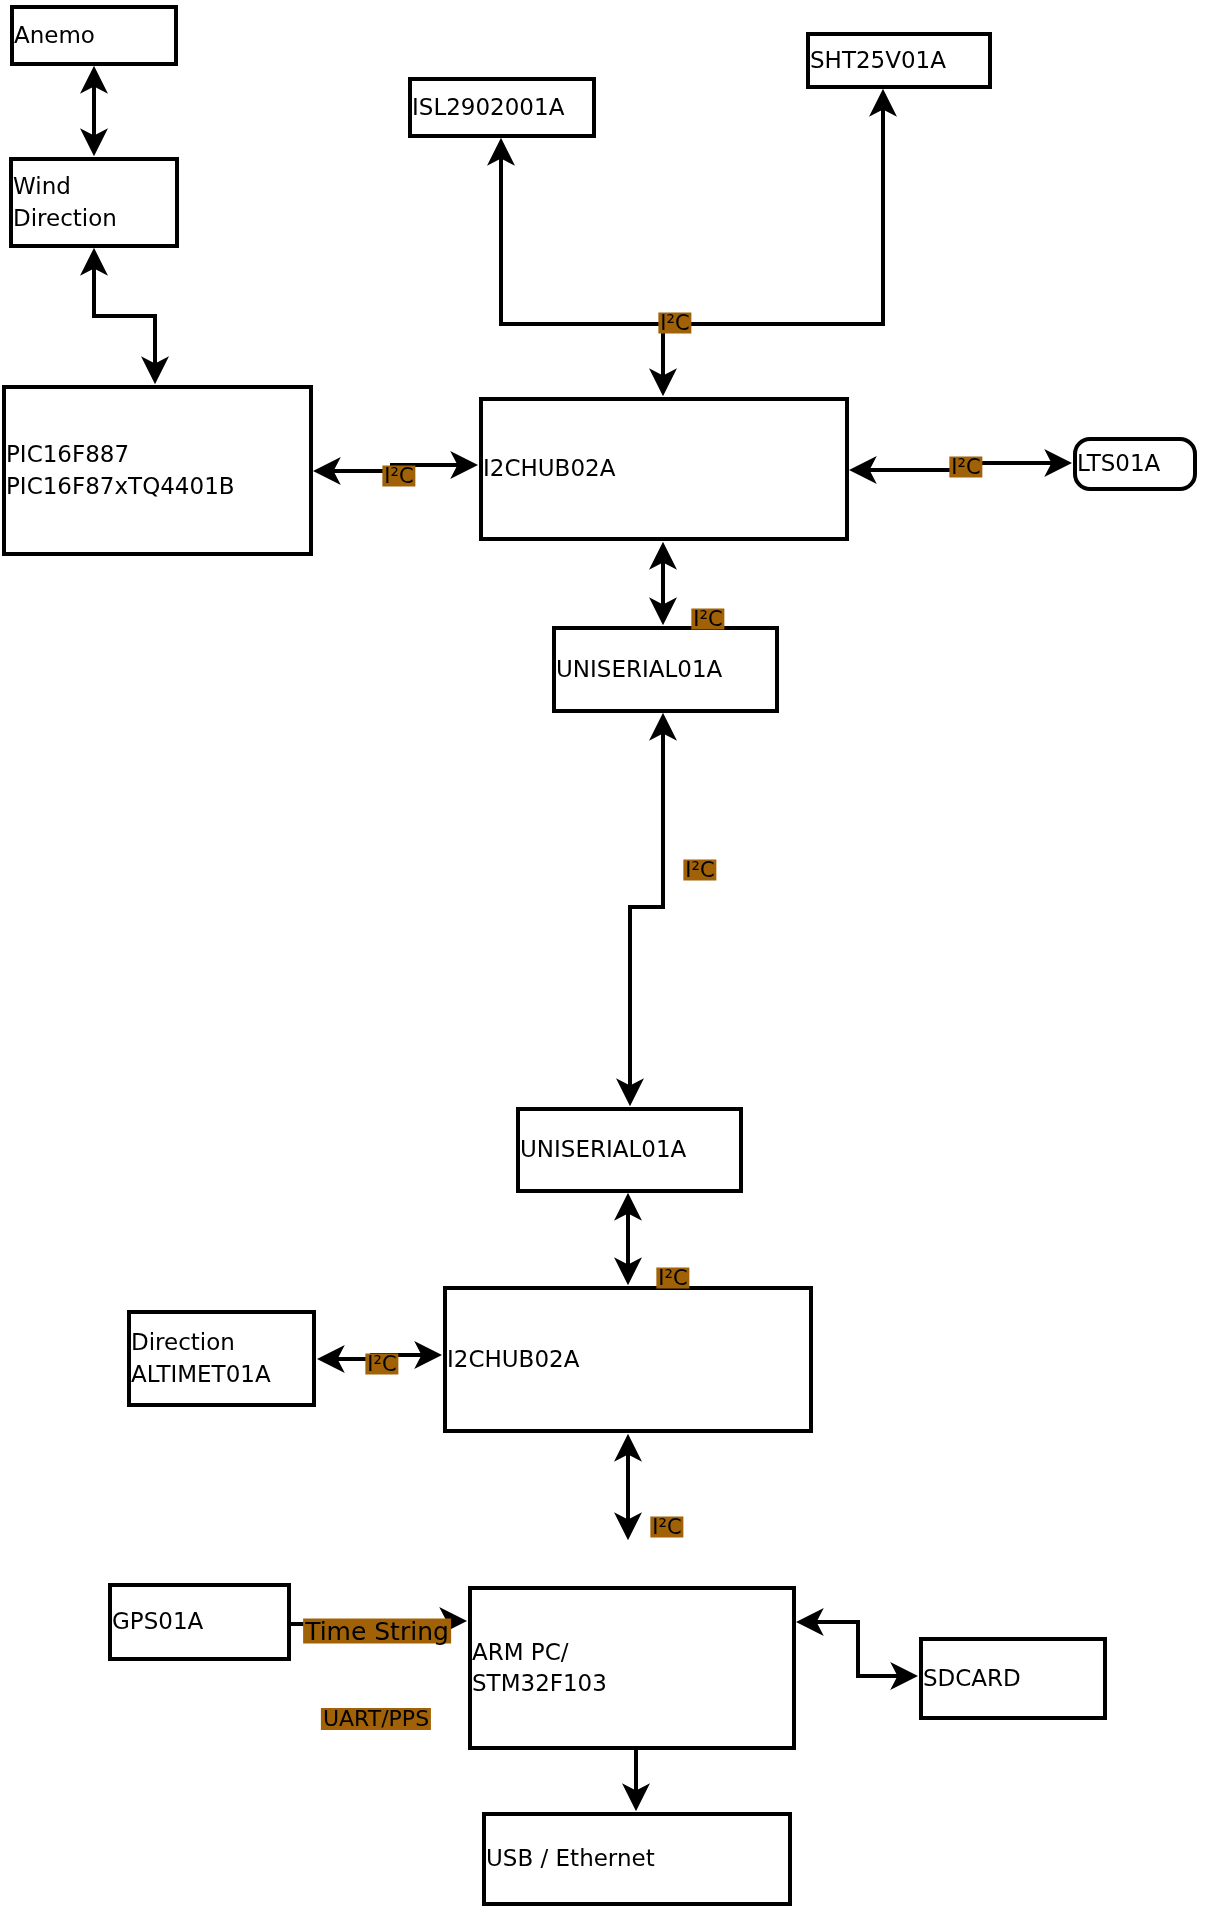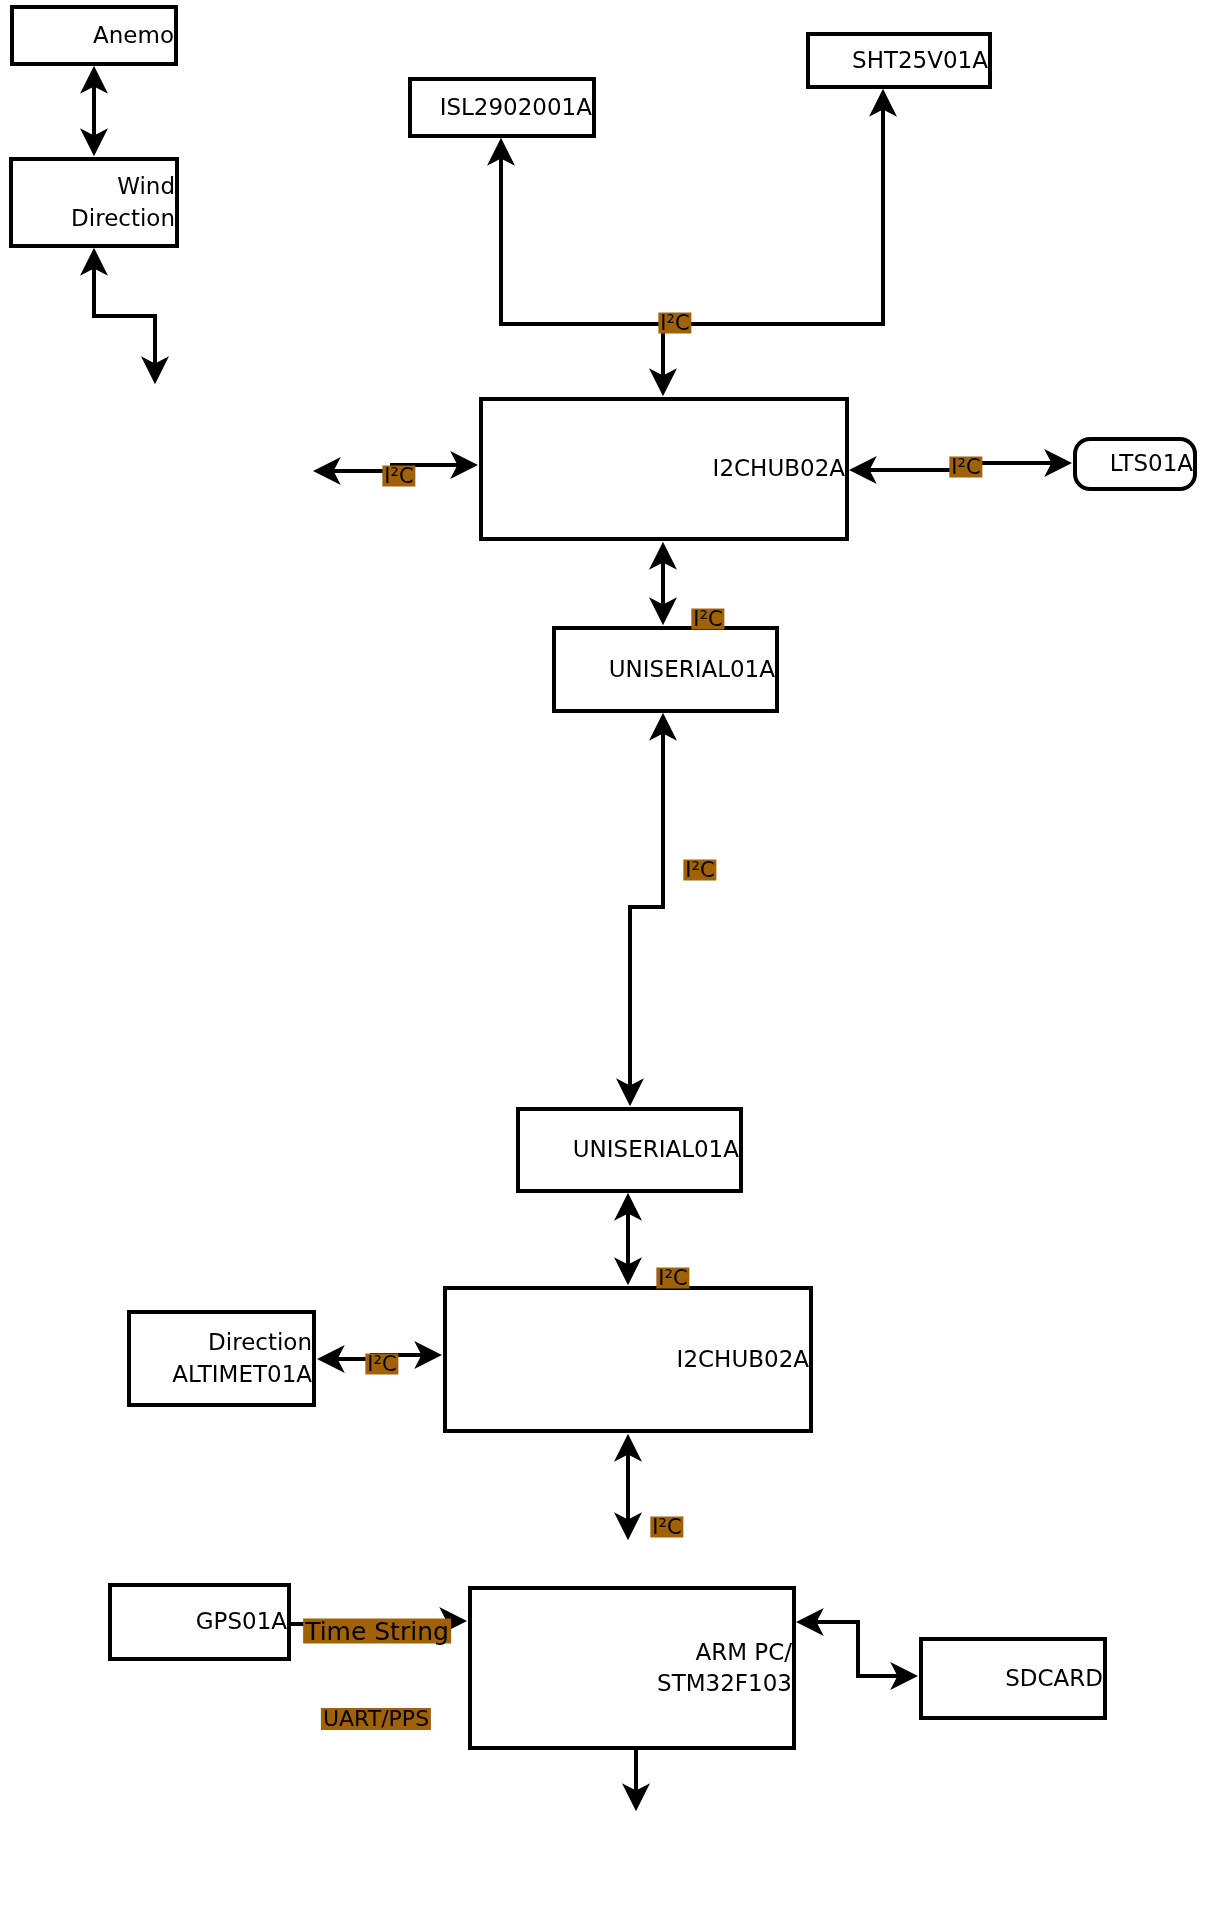--- a/index.html
+++ b/index.html
@@ -4,21 +4,21 @@
 <title>Diagram</title>
 <style>
   html,body{margin:0;padding:0;background:#ffffff;}
   .canvas{
     position:relative;width:1214px;height:1908px;background:#ffffff;
     font-family:"DejaVu Sans",sans-serif;color:#000;overflow:hidden;
   }
   .wires{position:absolute;left:0;top:0;}
   .node{
     position:absolute;box-sizing:border-box;border:4px solid #000;background:#fff;
-    display:flex;flex-direction:column;align-items:flex-end;justify-content:center;
+    display:flex;flex-direction:column;align-items:flex-start;justify-content:center;
     text-align:center;font-size:23px;line-height:1.35;white-space:nowrap;
   }
   .elabel{
     position:absolute;transform:translate(-50%,-50%);
     font-size:21px;line-height:1;white-space:nowrap;background:#a16207;padding:0 2px;margin-top:35px;
   }
 </style>
 </head>
 <body>
 
@@ -58,20 +58,24 @@
   </div>
 
   <div class="node" style="left:408px;top:77px;width:188px;height:61px;">
     <span>ISL2902001A</span>
   </div>
 
   <div class="node" style="left:790px;top:32px;width:186px;height:57px;margin-left:16px;">
     <span>SHT25V01A</span>
   </div>
 
+  <div class="node" style="left:2px;top:385px;width:311px;height:171px;">
+    <span>PIC16F887</span>
+    <span>PIC16F87xTQ4401B</span>
+  </div>
 
   <div class="node" style="left:479px;top:397px;width:370px;height:144px;">
     <span>I2CHUB02A</span>
   </div>
 
   <div class="node" style="left:1073px;top:437px;width:124px;height:54px;border-radius:17px;">
     <span>LTS01A</span>
   </div>
 
   <div class="node" style="left:552px;top:626px;width:227px;height:87px;">
@@ -97,20 +101,23 @@
 
   <div class="node" style="left:468px;top:1586px;width:328px;height:164px;">
     <span>ARM PC/</span>
     <span>STM32F103</span>
   </div>
 
   <div class="node" style="left:919px;top:1637px;width:188px;height:83px;">
     <span>SDCARD</span>
   </div>
 
+  <div class="node" style="left:482px;top:1812px;width:310px;height:94px;">
+    <span>USB / Ethernet</span>
+  </div>
 
   <div class="elabel" style="left:399px;top:441px;">I²C</div>
   <div class="elabel" style="left:675px;top:288px;">I²C</div>
   <div class="elabel" style="left:966px;top:432px;">I²C</div>
   <div class="elabel" style="left:708px;top:584px;">I²C</div>
   <div class="elabel" style="left:700px;top:835px;">I²C</div>
   <div class="elabel" style="left:673px;top:1243px;">I²C</div>
   <div class="elabel" style="left:382px;top:1329px;">I²C</div>
   <div class="elabel" style="left:667px;top:1492px;">I²C</div>
   <div class="elabel" style="left:377px;top:1596px;font-size:25px;">Time String</div>

